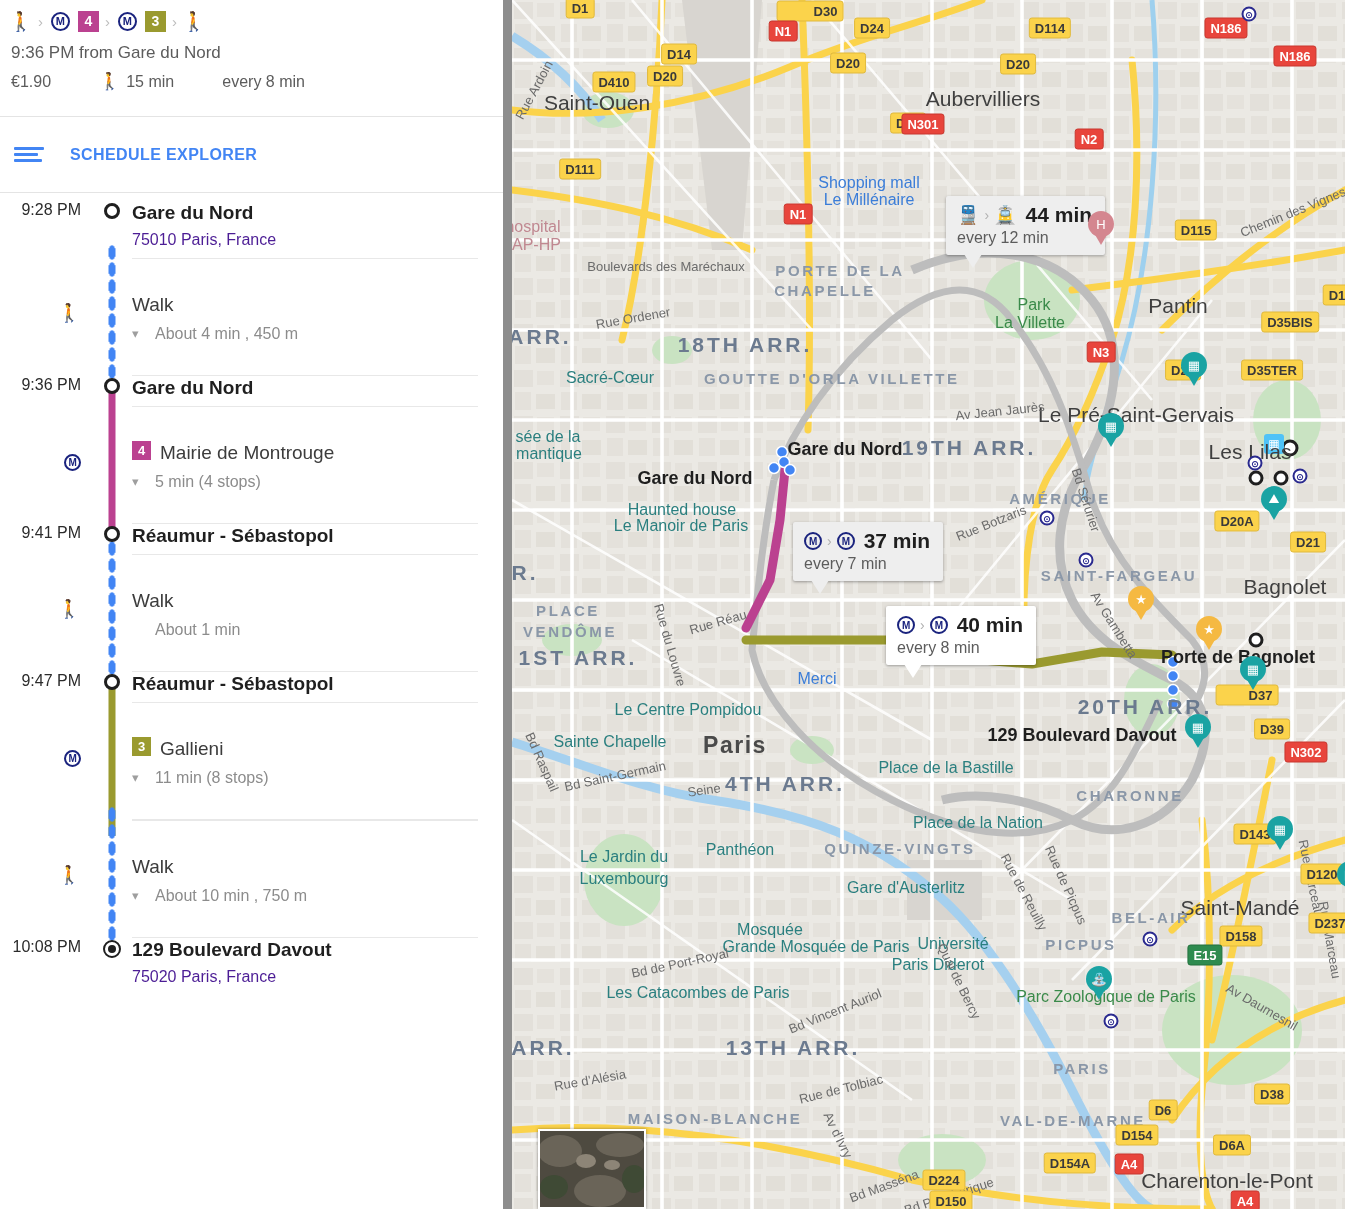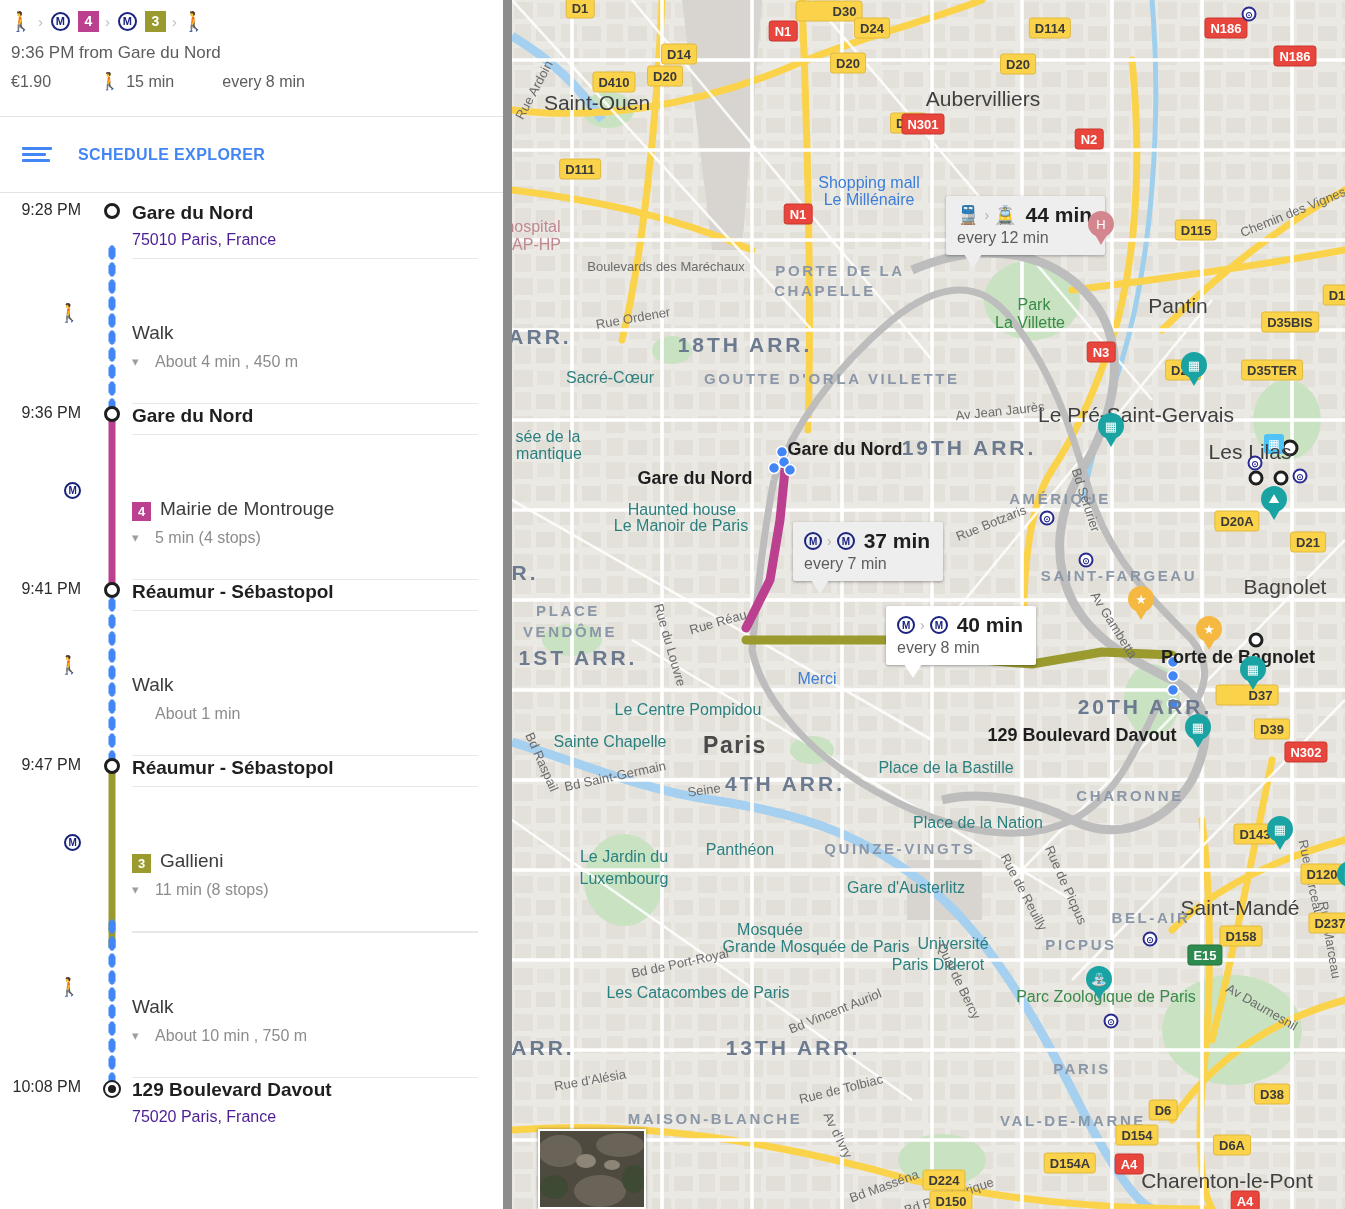--- a/index.html
+++ b/index.html
@@ -34,42 +34,42 @@
   }
   .dep { font-size:17px; color:#5c5c5c; margin:9px 0 0 1px; font-weight:400; }
   .metarow { display:flex; align-items:center; margin:8px 0 0 1px; font-size:16px; color:#5c5c5c; }
   .metarow .mi { margin-right:48px; display:flex; align-items:center; }
   .metarow .mi:last-child { margin-right:0; }
   .metarow .wk { font-size:17px; margin-right:6px; color:#3c3c3c; }
 
   .hdr-sep { height:1px; background:#e4e4e4; margin-top:14px; }
 
   
-  .sched { height:75px; display:flex; align-items:center; padding-left:22px; }
+  .sched { height:75px; display:flex; align-items:center; padding-left:14px; }
   .sched-icon { width:30px; height:18px; position:relative; margin-right:26px; }
   .sched-icon i { position:absolute; left:0; height:3px; background:#4285f4; border-radius:1px; display:block; }
   .sched-icon i:nth-child(1){ top:1px; width:30px; }
   .sched-icon i:nth-child(2){ top:7px; width:24px; }
   .sched-icon i:nth-child(3){ top:13px; width:28px; }
   .sched-label { color:#4285f4; font-size:16px; font-weight:bold; letter-spacing:.4px; }
   .sched-sep { height:1px; background:#e4e4e4; }
 
   
   #itin { position:relative; padding-top:8px; }
   .seg { position:relative; display:flex; }
   .col-time { width:92px; flex:0 0 92px; text-align:right; padding-right:11px; }
   .col-rail { width:40px; flex:0 0 40px; position:relative; }
   .col-body { flex:1 1 auto; padding-right:34px; position:relative; }
 
   .time { font-size:16px; color:#2b2b2b; }
   .legicon { font-size:18px; color:#2b2b2b; }
   .legicon .mcircle { width:17px; height:17px; font-size:10px; border-width:2px; }
   .stopname { font-size:19px; font-weight:bold; color:#1f1f1f; line-height:24px; }
   .stopsub { font-size:16px; color:#4c1d95; line-height:24px; margin-top:3px; }
-  .legtitle { font-size:19px; color:#3c3c3c; line-height:24px; display:flex; align-items:flex-end;margin-top:28px; }
+  .legtitle { font-size:19px; color:#3c3c3c; line-height:24px; display:flex; align-items:flex-start; }
   .legtitle .linebadge { margin-left:0; margin-right:9px; min-width:19px; height:19px; font-size:13px; }
   .legsub { font-size:16px; color:#8c8c8c; line-height:22px; margin-top:6px; display:flex; align-items:center; }
   .vchev { color:#9e9e9e; font-size:13px; margin-right:9px; display:inline-block; width:14px; }
   .vchev.hidden { visibility:hidden; }
   .hr { height:1px; background:#e8e8e8; }
 
   
   .node { position:absolute; left:50%; transform:translateX(-50%); z-index:3; }
   .node.ring {
     width:16px; height:16px; border-radius:50%; background:#fff;
@@ -574,21 +574,21 @@
         <div class="mlabel t-street" style="left: 750px; top: 1007px; transform: translate(-50%, -50%) rotate(30deg);">Av Daumesnil</div>
         <div class="mlabel t-street" style="left: 781px; top: 212px; transform: translate(-50%, -50%) rotate(-22deg);">Chemin des Vignes</div>
         <div class="mlabel t-street" style="left: 818px; top: 940px; transform: translate(-50%, -50%) rotate(80deg);">Rue Marceau</div>
         <div class="mlabel t-stop" style="left: 333px; top: 449px;">Gare du Nord</div>
         <div class="mlabel t-stop" style="left: 183px; top: 478px;">Gare du Nord</div>
         <div class="mlabel t-stop" style="left: 726px; top: 657px;">Porte de Bagnolet</div>
         <div class="mlabel t-stop" style="left: 570px; top: 735px;">129 Boulevard Davout</div>
       </div>
     <div id="map-shields">
         <div class="shield " style="left: 68px; top: 8px;">D1</div>
-        <div class="shield " style="left: 317px; top: 11px; padding-left: 36px;">D30</div>
+        <div class="shield " style="left: 298px; top: 11px; padding-left: 36px;">D30</div>
         <div class="shield " style="left: 360px; top: 28px;">D24</div>
         <div class="shield " style="left: 538px; top: 28px;">D114</div>
         <div class="shield n" style="left: 714px; top: 28px;">N186</div>
         <div class="shield n" style="left: 783px; top: 56px;">N186</div>
         <div class="shield n" style="left: 271px; top: 31px;">N1</div>
         <div class="shield " style="left: 167px; top: 54px;">D14</div>
         <div class="shield " style="left: 336px; top: 63px;">D20</div>
         <div class="shield " style="left: 396px; top: 123px;">D24</div>
         <div class="shield n" style="left: 577px; top: 139px;">N2</div>
         <div class="shield " style="left: 102px; top: 82px;">D410</div>

